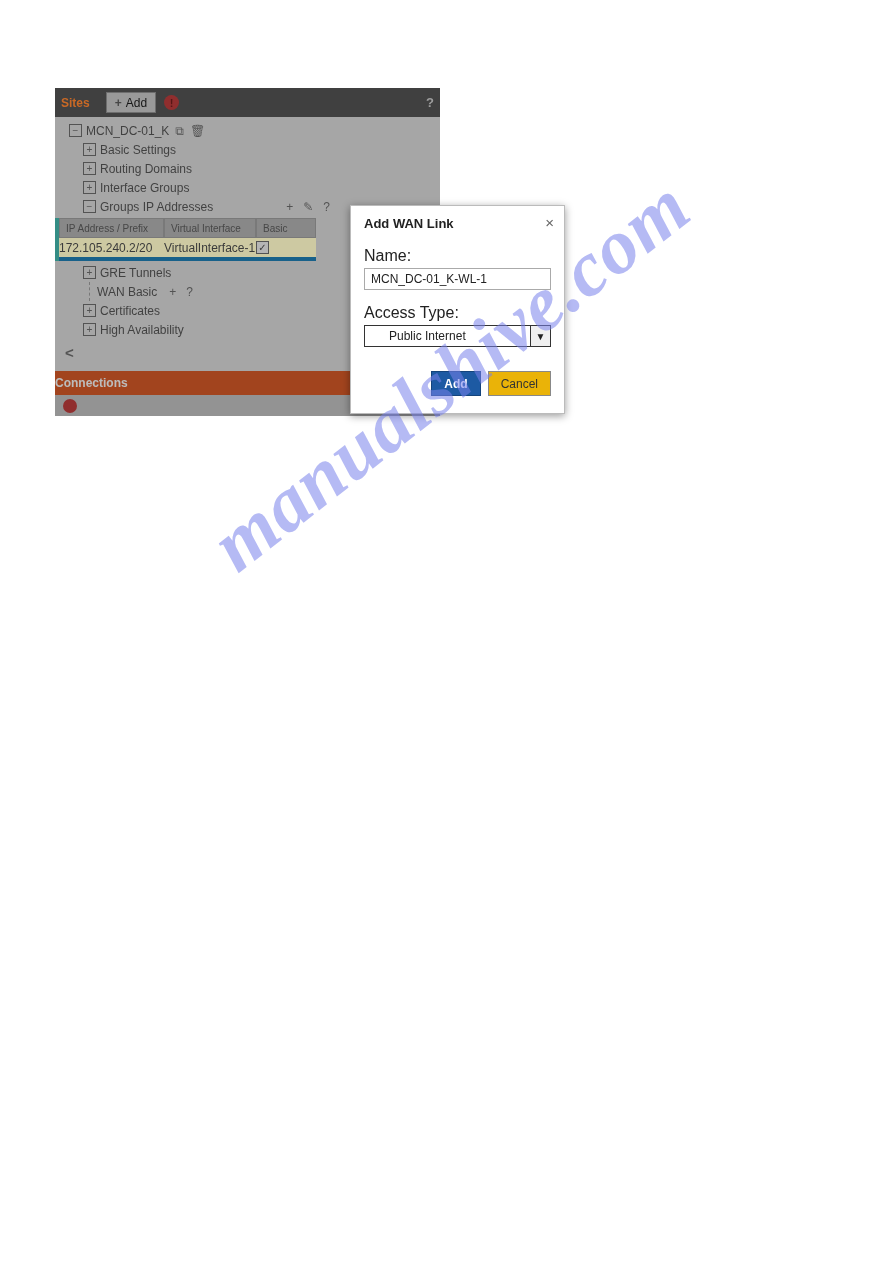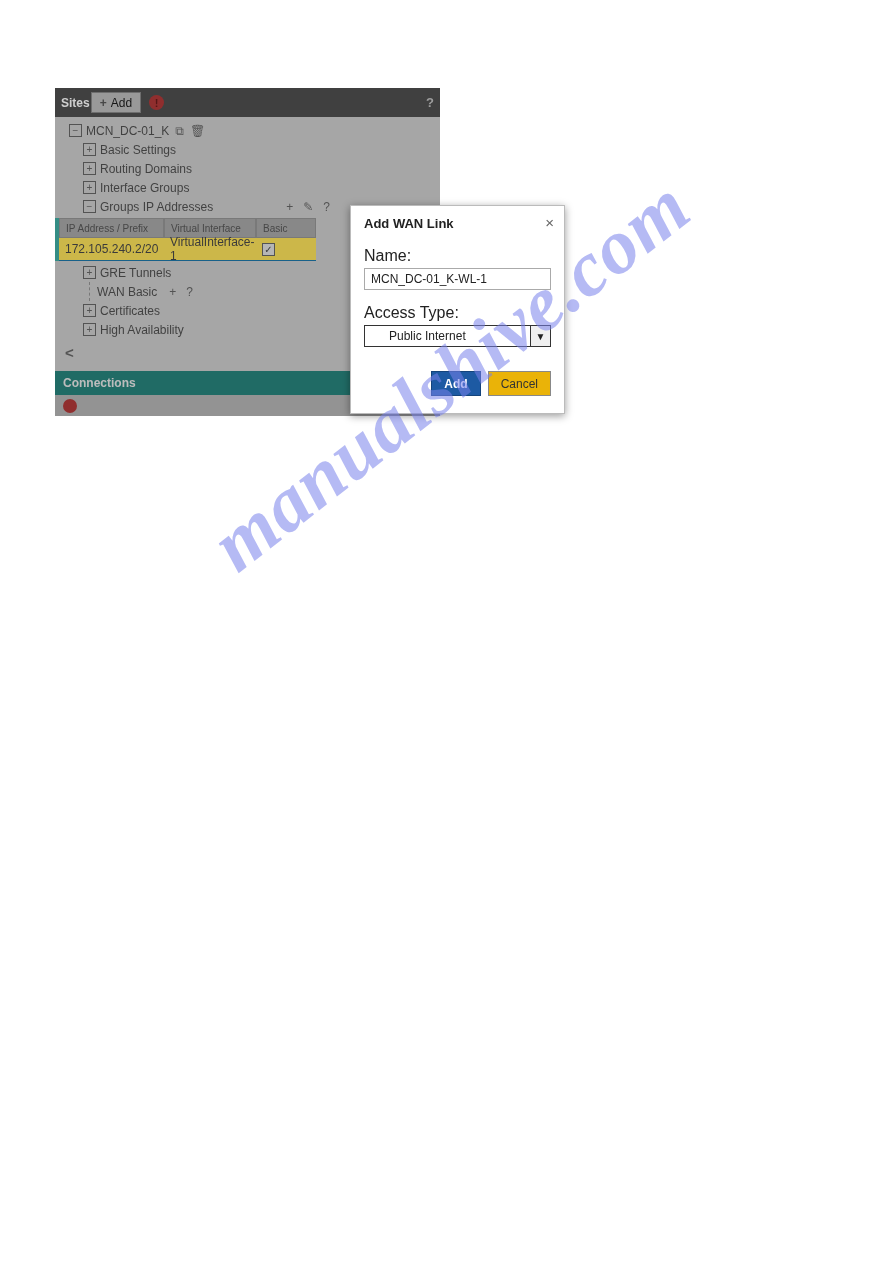--- a/index.html
+++ b/index.html
@@ -3,21 +3,21 @@
 <meta charset="utf-8">
 <style>
   * { box-sizing: border-box; margin: 0; padding: 0; font-family: Arial, Helvetica, sans-serif; }
   body { width: 893px; height: 1263px; background: #fff; position: relative; overflow: hidden; }
 
   .stage { position: absolute; left: 55px; top: 88px; width: 510px; height: 328px; }
 
   
   .panel { position: absolute; left: 0; top: 0; width: 385px; height: 328px; background: #c8c8c8; }
   .panel .header-bar { height: 29px; background: #3b3b3b; display: flex; align-items: center; padding: 0 6px; }
-  .panel .header-bar .title { color: #ffffff; font-weight: bold; font-size: 12px; margin-right: 1px; text-align: center; }
+  .panel .header-bar .title { color: #f97316; font-weight: bold; font-size: 12px; margin-right: 16px; text-align: center; }
   .panel .header-bar .add-btn { background: #b6b6b6; border: 1px solid #7a7a7a; height: 21px; display: flex; align-items: center; padding: 0 8px; font-size: 12px; cursor: pointer; gap: 4px; }
   .panel .header-bar .add-btn .plus { font-weight: bold; color: #444; }
   .panel .header-bar .warn { width: 15px; height: 15px; border-radius: 50%; background: #a22; margin-left: 8px; display: flex; align-items: center; justify-content: center; color: #5a0000; font-size: 11px; font-weight: bold; }
   .panel .header-bar .help { margin-left: auto; color: #bbb; font-size: 13px; font-weight: bold; cursor: pointer; }
 
   .tree-area { background: #c8c8c8; height: 254px; padding-top: 4px; color: #3c3c3c; font-size: 12px; }
   .tree-row { display: flex; align-items: center; height: 19px; padding-left: 0; }
   .ind { display: inline-block; width: 14px; }
   .boxicon { width: 13px; height: 13px; border: 1px solid #555; display: inline-flex; align-items: center; justify-content: center; font-size: 10px; line-height: 1; color: #555; margin-right: 4px; background: #c8c8c8; flex-shrink: 0; }
   .conn { position: relative; width: 14px; height: 19px; flex-shrink: 0; }
@@ -29,26 +29,26 @@
   .site-row .site-icons { margin-left: 6px; display: inline-flex; gap: 6px; color: #555; }
 
   .vip-row .actions { margin-left: auto; display: inline-flex; gap: 10px; padding-right: 110px; color: #555; }
 
   .table-wrap { margin-top: 2px; margin-bottom: 2px; }
   .th-row { display: flex; height: 20px; }
   .th-accent { width: 4px; background: #2aa59a; }
   .th-cell { background: #9e9e9e; border: 1px solid #8a8a8a; font-size: 10px; color: #444; display: flex; align-items: center; padding-left: 6px; }
   .td-row { display: flex; height: 23px; }
   .td-accent { width: 4px; background: #2aa59a; }
-  .td-cell { background: #fde047; border-bottom: 1px solid #0369a1; font-size: 12px; color: #333; display: flex; align-items: center; padding-left: 6px; }
+  .td-cell { background: #fef9c3; border-bottom: 4px solid #0369a1; font-size: 12px; color: #333; display: flex; align-items: center; }
   .cb { width: 13px; height: 13px; border: 1px solid #555; background: #ddd; display: inline-flex; align-items: center; justify-content: center; font-size: 10px; color: #333; }
 
   .chev-row { height: 14px; display: flex; align-items: center; padding-left: 10px; color: #555; font-size: 15px; font-weight: bold; }
 
-  .sect-bar { height: 24px; background: #0f766e; color: #e6e6e6; font-weight: bold; font-size: 12px; display: flex; align-items: center; padding-left: 8px; }
+  .sect-bar { height: 24px; background: #c2410c; color: #e6e6e6; font-weight: bold; font-size: 12px; display: flex; align-items: center; }
   .footer-row { height: 21px; background: #aeaeae; display: flex; align-items: center; padding-left: 8px; gap: 8px; font-size: 12px; color: #333; }
   .dot-red { width: 14px; height: 14px; border-radius: 50%; background: #a22; }
 
   
   .dim { position: absolute; inset: 0; background: rgba(80,80,80,0.28); pointer-events: none; }
 
   
   .dialog { position: absolute; left: 295px; top: 117px; width: 215px; height: 209px; background: #fff; border: 1px solid #bbb; box-shadow: 0 2px 8px rgba(0,0,0,0.4); padding: 10px 13px 12px 13px; }
   .dialog .close { position: absolute; right: 10px; top: 8px; color: #666; font-size: 15px; cursor: pointer; }
   .dialog .dtitle { font-weight: bold; font-size: 13px; color: #222; margin-bottom: 16px; }

